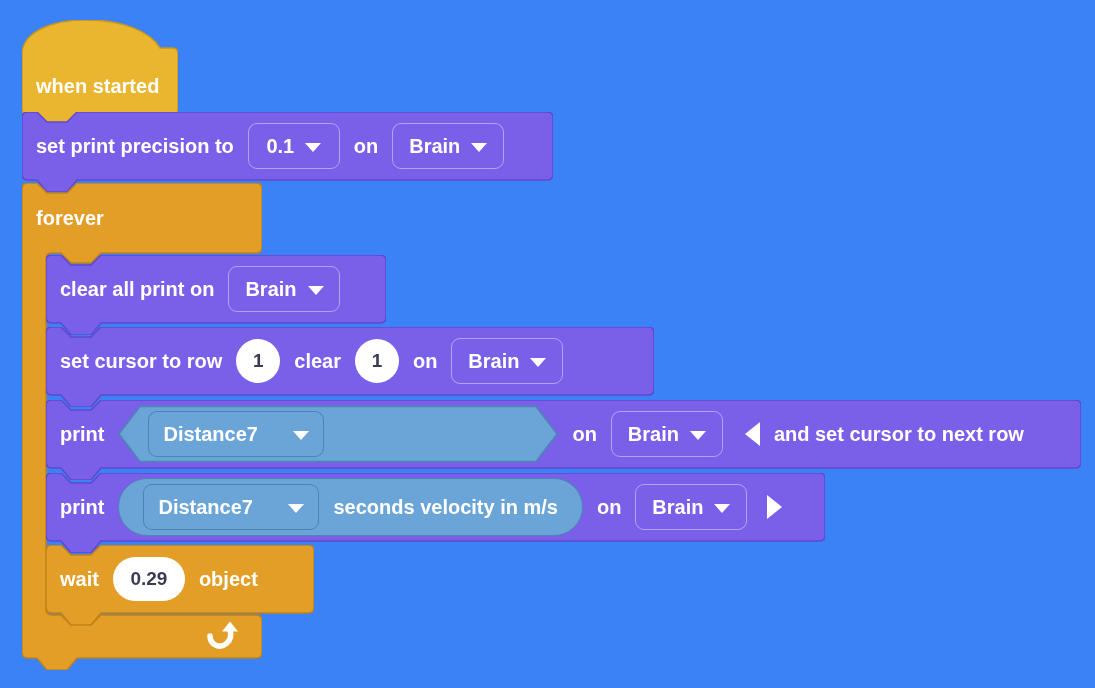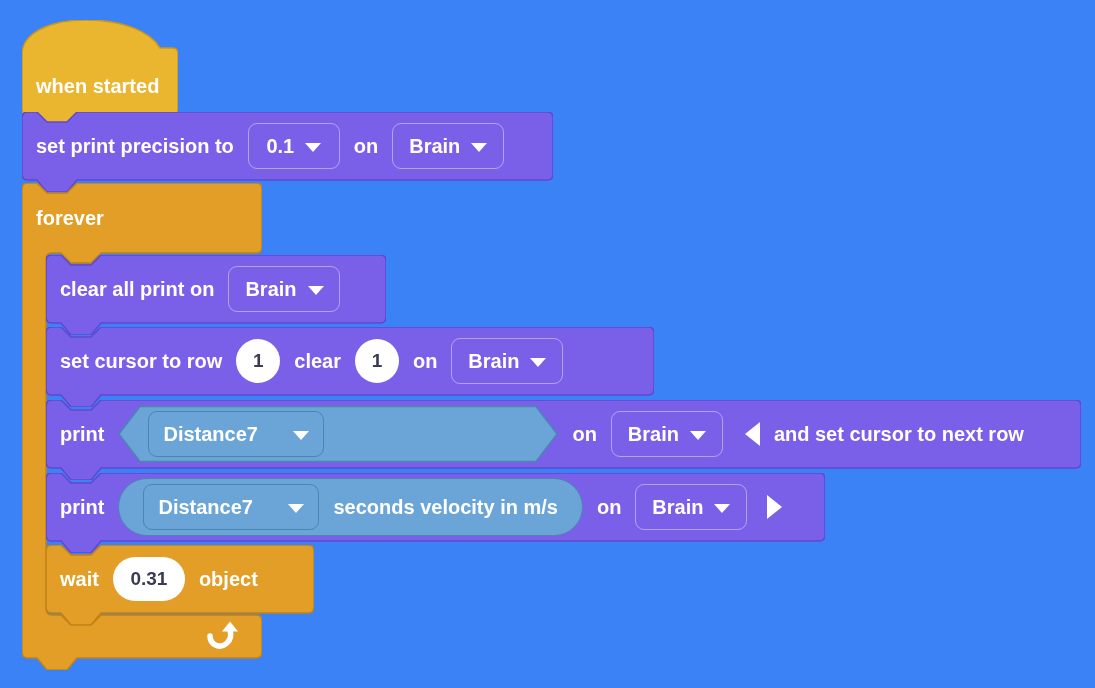--- a/index.html
+++ b/index.html
@@ -189,19 +189,19 @@
     </div>
   </div>
 
   <div class="block" style="left:46px; top:545px; width:268px; height:80px;">
     <svg class="shape" width="268" height="80" viewBox="0 0 268 80">
       <path d="M6 0 H15 L25 10 H45 L55 0 H262 Q268 0 268 6 V62 Q268 68 262 68 H55 L45 80 H25 L15 68 H6 Q0 68 0 62 V6 Q0 0 6 0 Z" stroke-width="1.5" fill="#E29E27" stroke="#C08218"></path>
     </svg>
     <div class="row">
       <span class="lbl">wait</span>
       <div class="num" style="min-width:72px;">
-        <span>0.31</span>
+        <span>0.29</span>
       </div>
       <span class="lbl">object</span>
     </div>
   </div>
 
 </div>
 
 </body></html>

